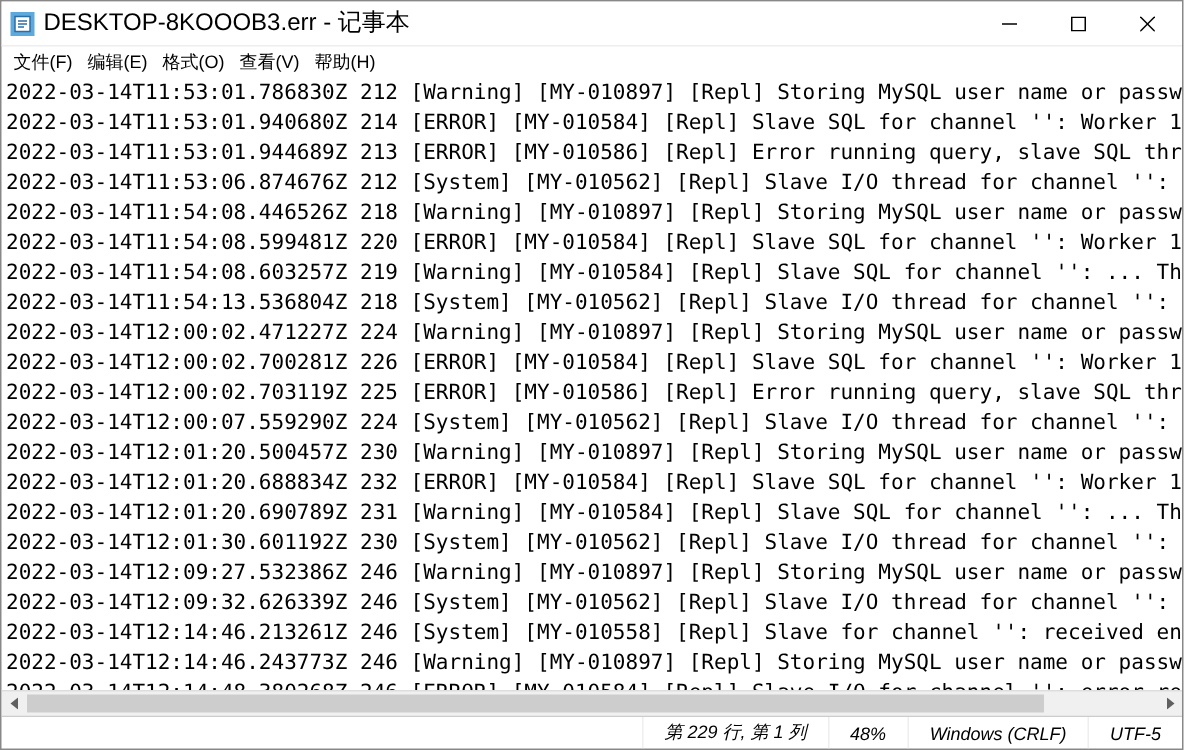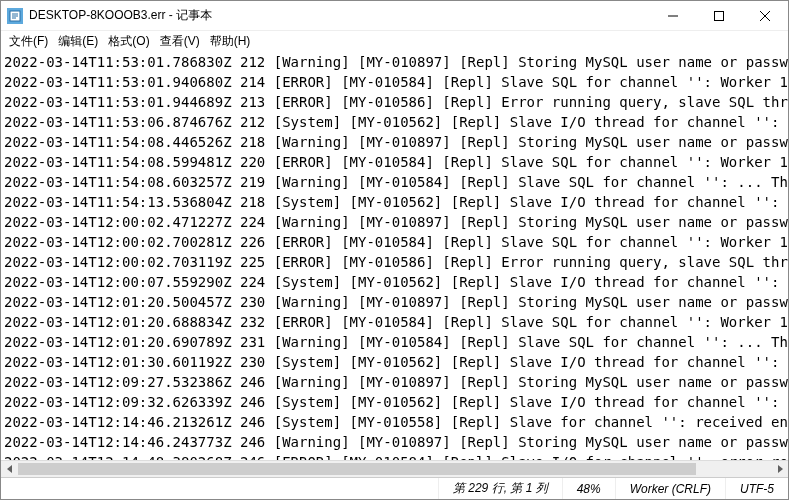--- a/index.html
+++ b/index.html
@@ -1,21 +1,21 @@
 <!DOCTYPE html>
 <html><head>
 <meta charset="utf-8">
 <style>
   * { box-sizing: border-box; }
   html, body { margin: 0; padding: 0; font-family: "Microsoft YaHei", "Segoe UI", Tahoma, sans-serif; font-size: 12px; }
   body { width: 789px; height: 500px; background: #fff; display: flex; flex-direction: column; border: 1px solid #888; }
   .titlebar { height: 30px; background: #fff; display: flex; align-items: center; padding: 0 0 0 6px; border-bottom: 1px solid #eee; }
   .titlebar .icon-app { width: 16px; height: 16px; background: #5da9dd; margin-right: 6px; display:flex; align-items:center; justify-content:center; }
   .titlebar .icon-app svg { width:12px; height:12px; }
-  .titlebar .title { flex: 1; font-size: 12px; color: #000; white-space: nowrap; overflow: hidden; text-overflow: ellipsis; }
+  .titlebar .title { flex: 1; font-size: 16px; color: #000; white-space: nowrap; overflow: hidden; text-overflow: ellipsis; }
   .win-controls { display: flex; height: 100%; }
   .win-btn { width: 46px; height: 100%; display: flex; align-items: center; justify-content: center; cursor: default; }
   .win-btn svg { width: 10px; height: 10px; }
   .menubar { height: 20px; display: flex; align-items: center; padding: 0 4px; gap: 2px; font-size: 12px; color: #000; }
   .menu-item { padding: 1px 4px; cursor: default; text-align: right; }
   .content-wrap { flex: 1; overflow: hidden; position: relative; display:flex; flex-direction:column; }
   .content { flex:1; white-space: nowrap; font-family: Consolas, "SimSun", monospace; font-size: 14px; line-height: 20px; color: #000; padding: 1px 3px; overflow: hidden; }
   .log-line { white-space: nowrap; }
   .scroll-h { height: 17px; background: #f0f0f0; display: flex; align-items: stretch; border-top: 1px solid #ddd; }
   .scroll-h .sbtn { width: 17px; display:flex; align-items:center; justify-content:center; }
@@ -105,15 +105,15 @@
           <polygon points="2,0 2,8 7,4" fill="#606060"></polygon>
         </svg>
       </div>
   </div>
 </div>
 
 <div class="statusbar">
   <div class="spacer"></div>
   <div class="status-cell">第 229 行, 第 1 列</div>
   <div class="status-cell">48%</div>
-  <div class="status-cell">Worker (CRLF)</div>
+  <div class="status-cell">Windows (CRLF)</div>
   <div class="status-cell">UTF-5</div>
 </div>
 
 </body></html>

